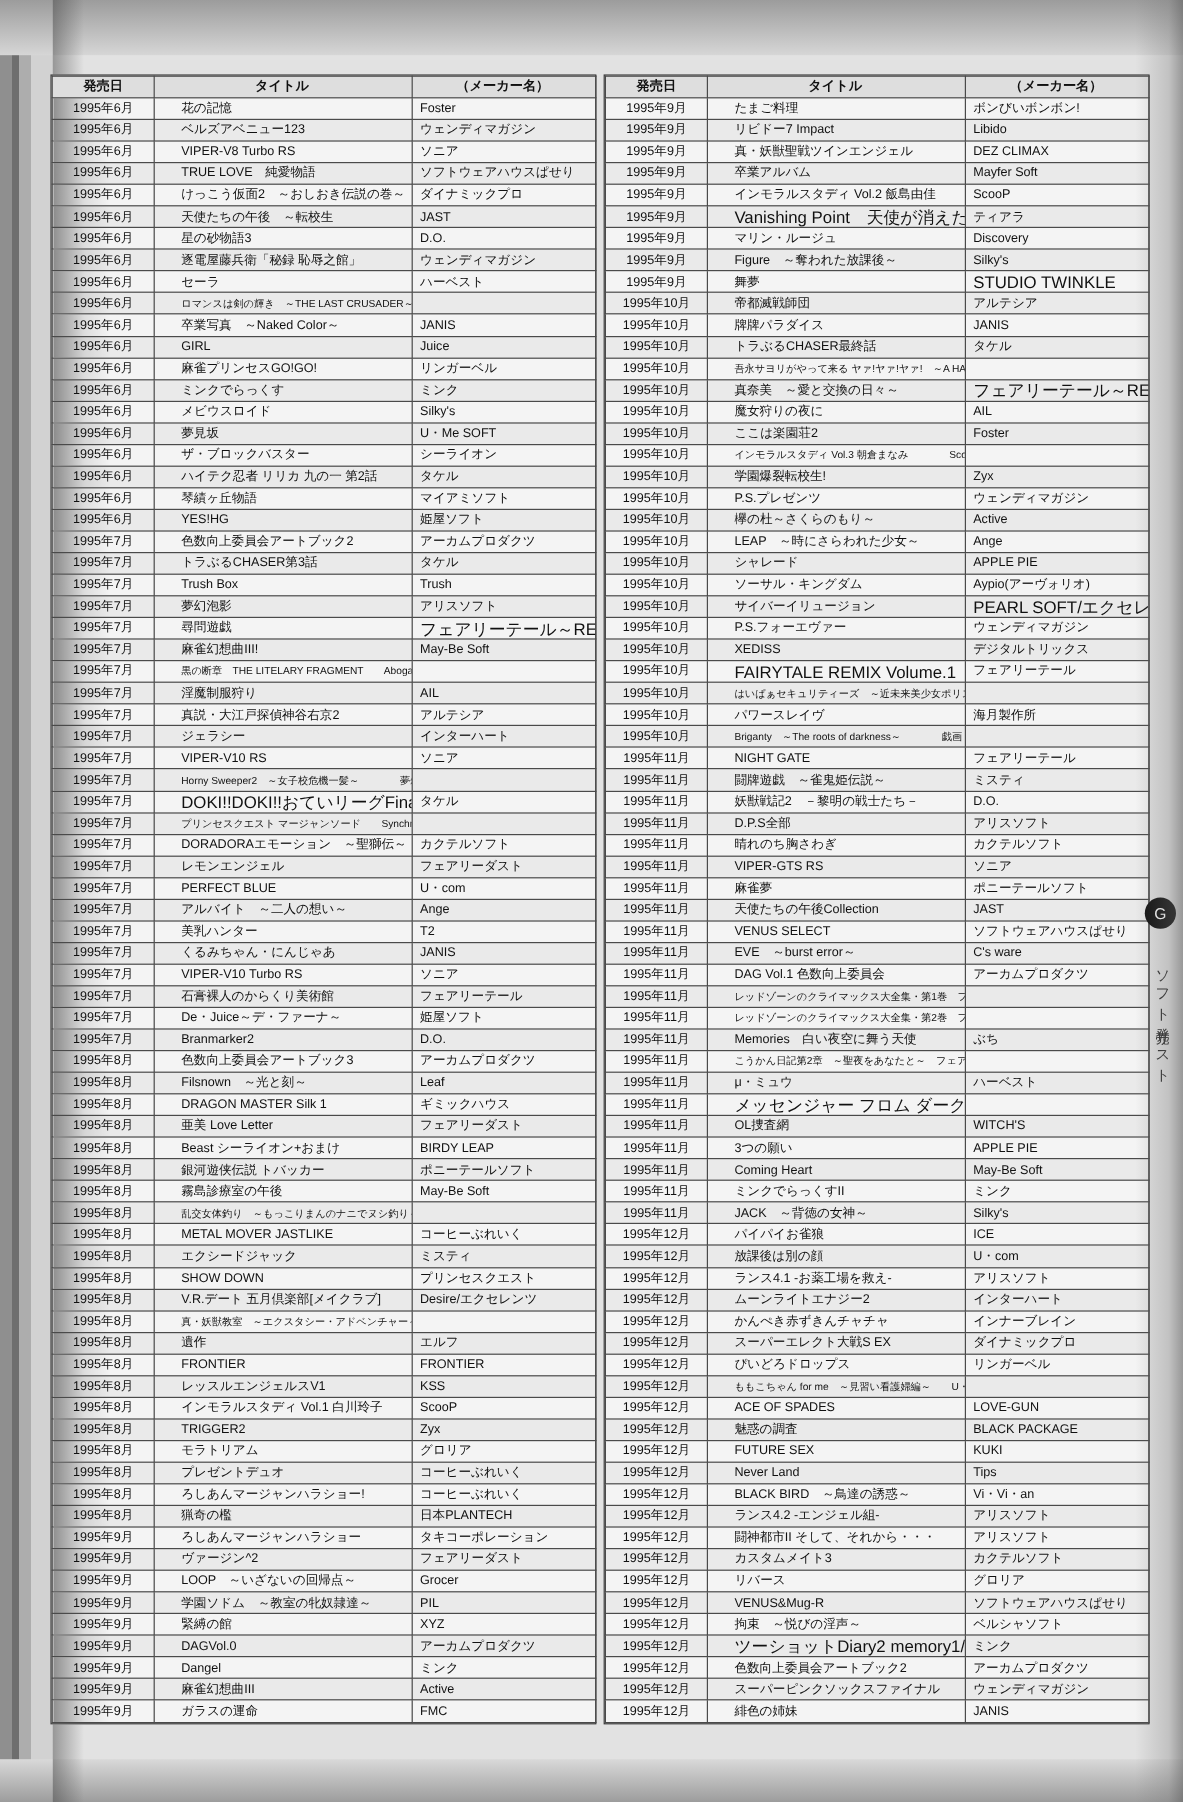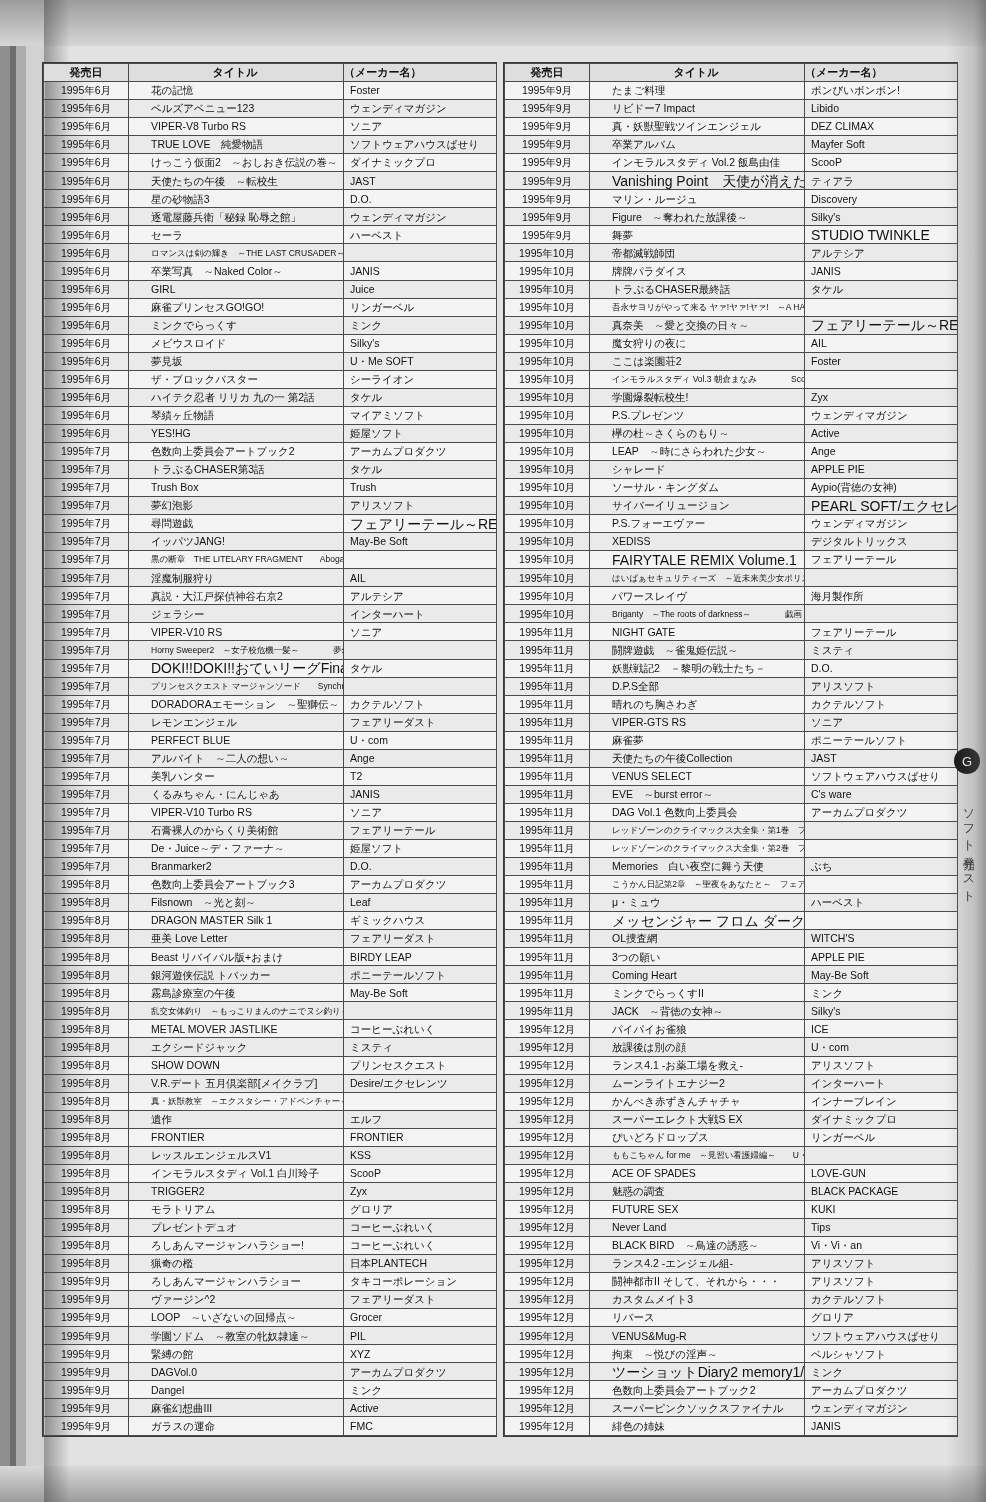--- a/index.html
+++ b/index.html
@@ -56,21 +56,21 @@
     background:#dedede;
     font-weight:bold;
     font-size:11px;
     height:18px;
   }
   .c-date{width:85px;text-align:center;}
   .c-title{width:215px;text-align:left;padding-left:22px;}
   .c-maker{width:153px;text-align:left;padding-left:6px;}
   th.c-date{text-align:center;}
   th.c-title{text-align:center;padding-left:0;}
-  th.c-maker{text-align:left;padding-left:0;}
+  th.c-maker{text-align:center;padding-left:0;}
 
   tr:nth-child(odd) td{background:#f4f4f4;}
   tr:nth-child(even) td{background:#eaeaea;}
 
   
   .col-left td.c-date{
     background-image:linear-gradient(90deg,rgba(60,60,60,.55) 0px,rgba(120,120,120,.18) 26px,rgba(255,255,255,0) 48px);
   }
   .tiny{font-size:8.5px;}
   .small{font-size:14px;margin-top:36px;}
@@ -236,21 +236,21 @@
               <td class="c-title">夢幻泡影</td>
               <td class="c-maker">アリスソフト</td>
             </tr>
             <tr>
               <td class="c-date">1995年7月</td>
               <td class="c-title">尋問遊戯</td>
               <td class="c-maker small">フェアリーテール～RED-ZONE</td>
             </tr>
             <tr>
               <td class="c-date">1995年7月</td>
-              <td class="c-title">イッパツJANG!</td>
+              <td class="c-title">麻雀幻想曲III!</td>
               <td class="c-maker">May-Be Soft</td>
             </tr>
             <tr>
               <td class="c-date">1995年7月</td>
               <td class="c-title tiny">黒の断章　THE LITELARY FRAGMENT　　Abogado Powers</td>
               <td class="c-maker"></td>
             </tr>
             <tr>
               <td class="c-date">1995年7月</td>
               <td class="c-title">淫魔制服狩り</td>
@@ -351,21 +351,21 @@
               <td class="c-title">DRAGON MASTER Silk 1</td>
               <td class="c-maker">ギミックハウス</td>
             </tr>
             <tr>
               <td class="c-date">1995年8月</td>
               <td class="c-title">亜美 Love Letter</td>
               <td class="c-maker">フェアリーダスト</td>
             </tr>
             <tr>
               <td class="c-date">1995年8月</td>
-              <td class="c-title">Beast リバイバル版+おまけ</td>
+              <td class="c-title">Beast シーライオン+おまけ</td>
               <td class="c-maker">BIRDY LEAP</td>
             </tr>
             <tr>
               <td class="c-date">1995年8月</td>
               <td class="c-title">銀河遊侠伝説 トバッカー</td>
               <td class="c-maker">ポニーテールソフト</td>
             </tr>
             <tr>
               <td class="c-date">1995年8月</td>
               <td class="c-title">霧島診療室の午後</td>
@@ -611,21 +611,21 @@
               <td class="c-maker">Ange</td>
             </tr>
             <tr>
               <td class="c-date">1995年10月</td>
               <td class="c-title">シャレード</td>
               <td class="c-maker">APPLE PIE</td>
             </tr>
             <tr>
               <td class="c-date">1995年10月</td>
               <td class="c-title">ソーサル・キングダム</td>
-              <td class="c-maker">Aypio(背徳の女神)</td>
+              <td class="c-maker">Aypio(アーヴォリオ)</td>
             </tr>
             <tr>
               <td class="c-date">1995年10月</td>
               <td class="c-title">サイバーイリュージョン</td>
               <td class="c-maker small">PEARL SOFT/エクセレンツ</td>
             </tr>
             <tr>
               <td class="c-date">1995年10月</td>
               <td class="c-title">P.S.フォーエヴァー</td>
               <td class="c-maker">ウェンディマガジン</td>

